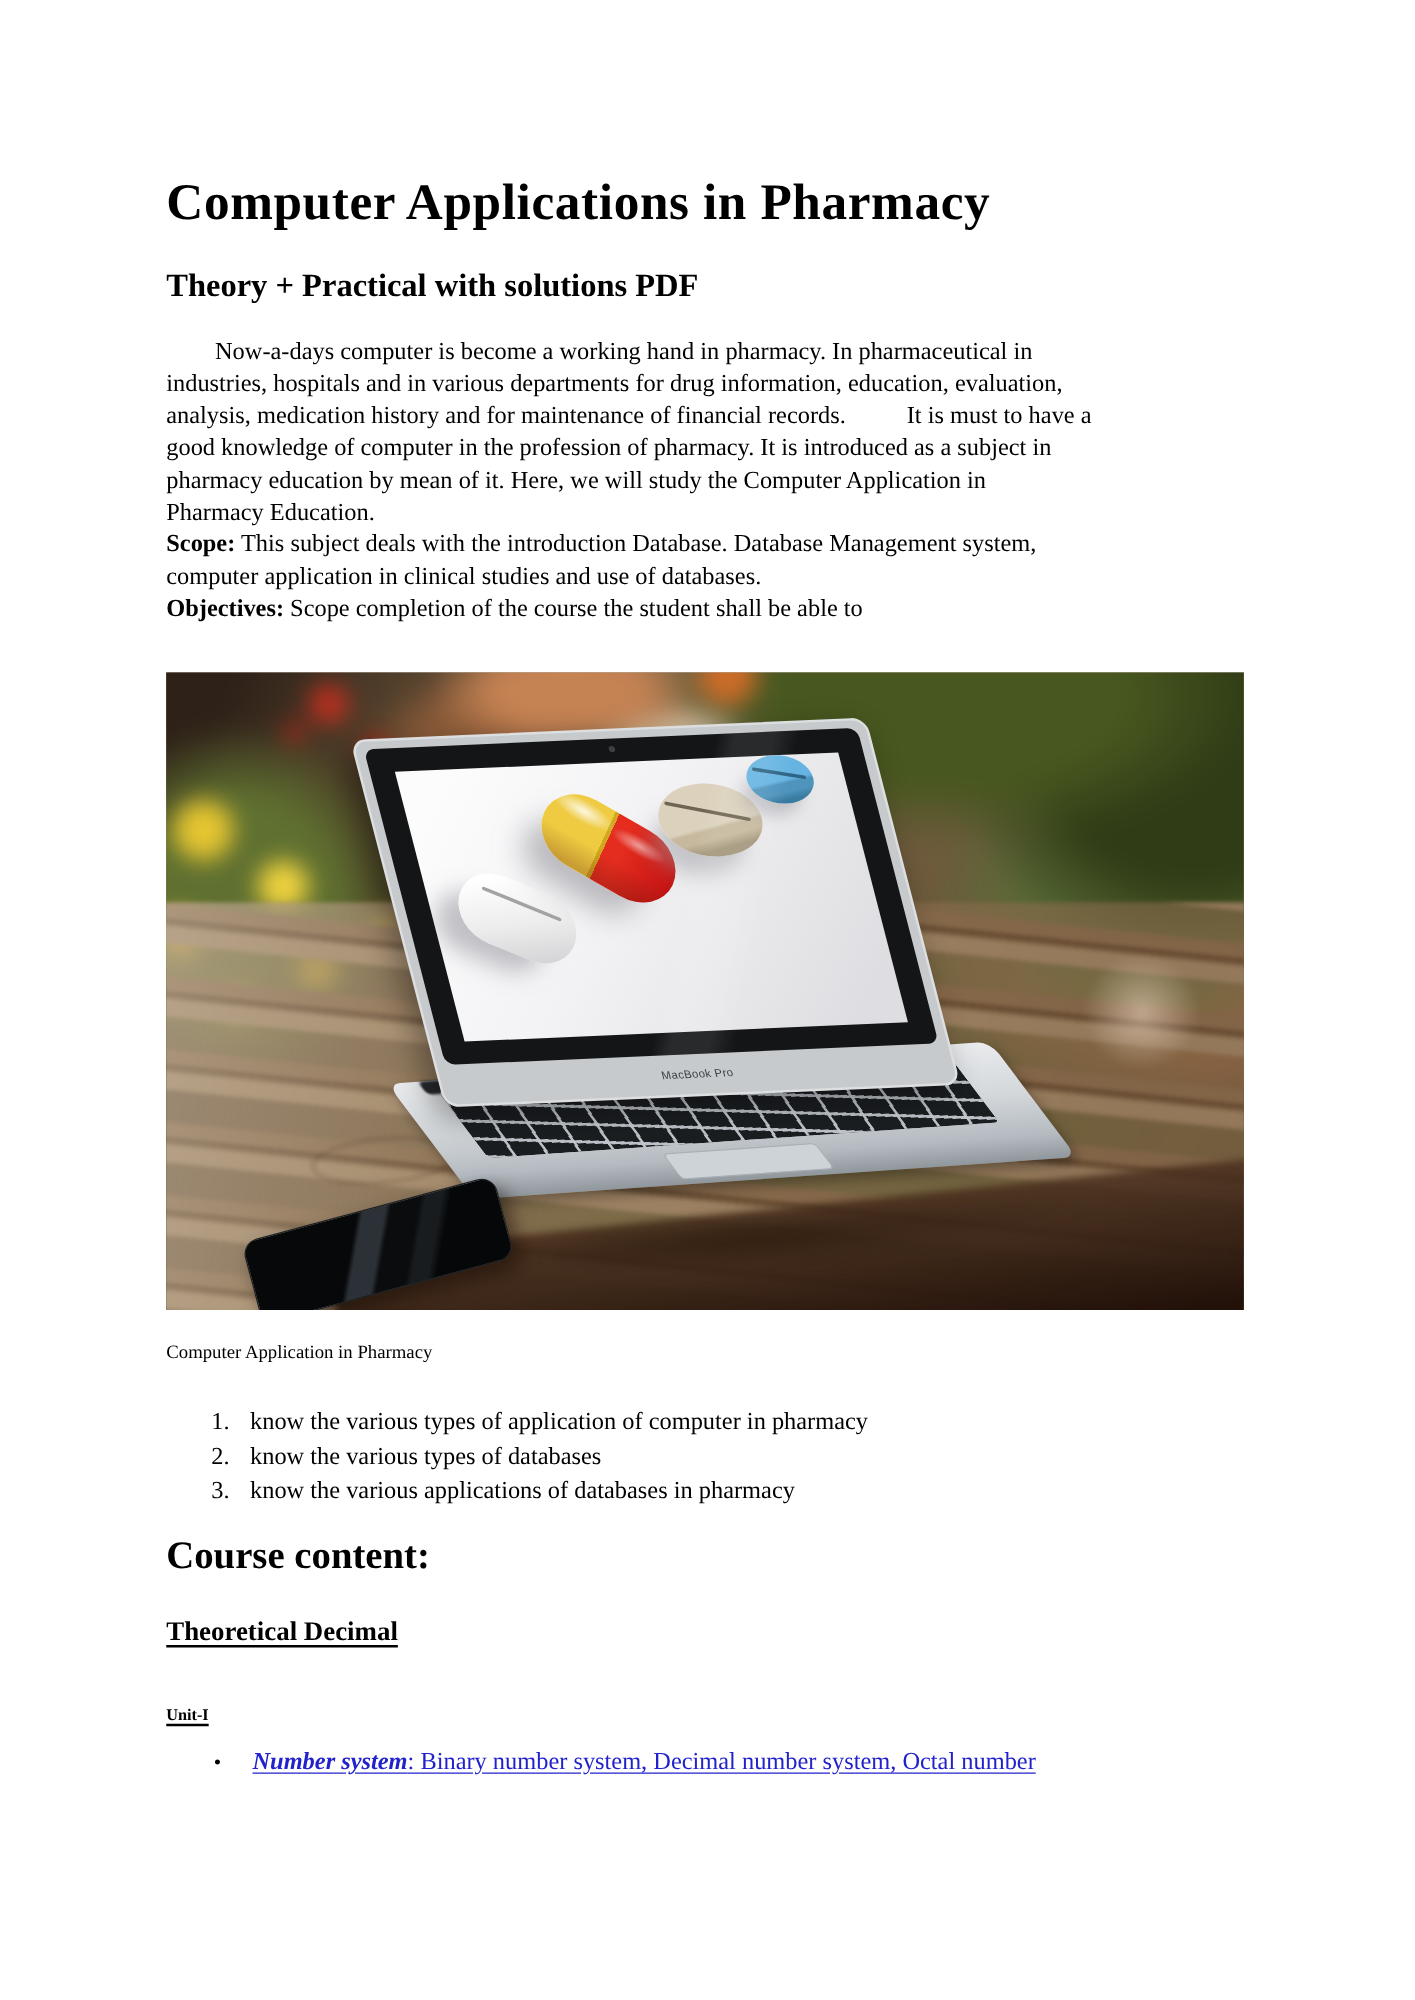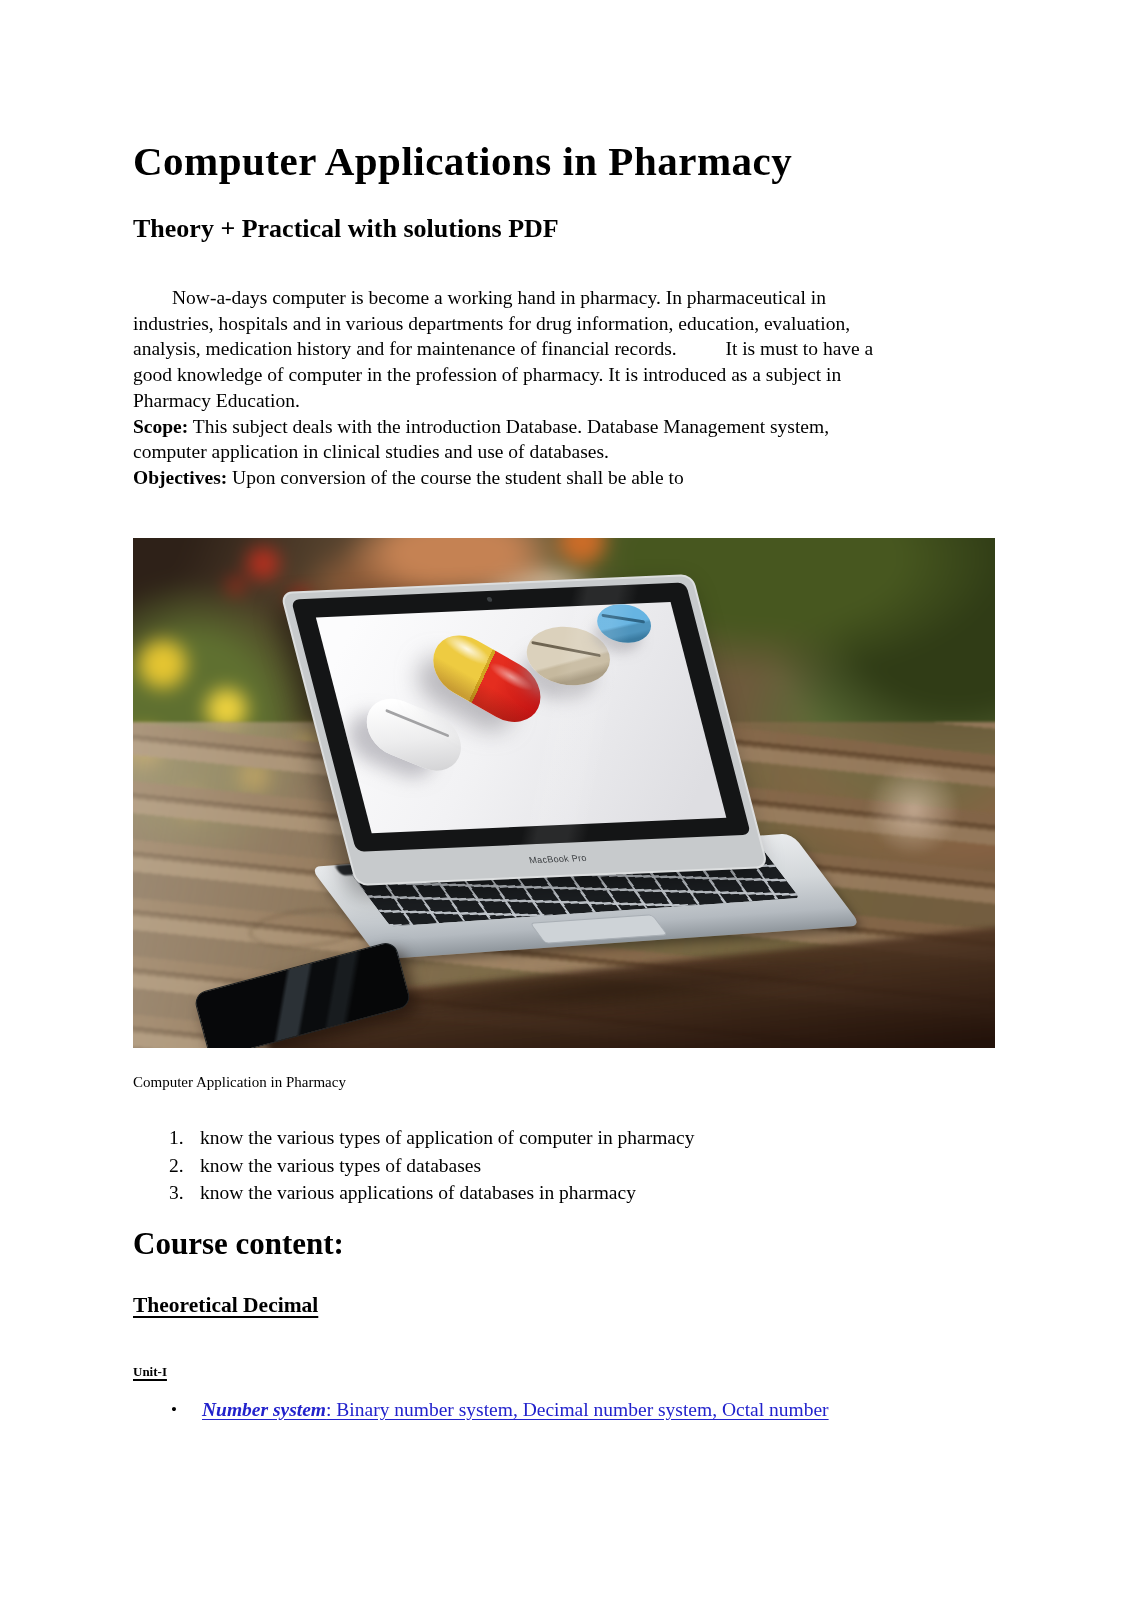--- a/index.html
+++ b/index.html
@@ -6,21 +6,21 @@
   .page{
     position:relative;width:1036px;height:1600px;background:#ffffff;
     font-family:"Liberation Serif", serif;color:#000;overflow:hidden;
   }
   .abs{position:absolute;left:133px;}
   .line{white-space:pre;}
 
   .title{top:138px;font-size:41px;font-weight:bold;line-height:46px;letter-spacing:.5px;}
   .subtitle{top:213px;font-size:26px;font-weight:bold;line-height:32px;}
 
-  .intro{top:285px;font-size:19.5px;line-height:25.7px;width:900px;}
+  .intro{top:269px;font-size:19.5px;line-height:25.7px;width:900px;}
   .lead{font-weight:bold;}
 
   
   .photo{position:absolute;left:133px;top:538px;width:862px;height:510px;overflow:hidden;background:#6b5b45;}
   .photo *{position:absolute;}
   .bg{
     inset:-25px;filter:blur(9px);
     background:
       radial-gradient(circle 26px at 17% 9%, #b5301f 0 55%, rgba(181,48,31,0) 70%),
       radial-gradient(circle 16px at 21% 15%, #a62c1c 0 55%, rgba(166,44,28,0) 70%),
@@ -177,24 +177,25 @@
 <div class="page">
 
   <div class="abs title">Computer Applications in Pharmacy</div>
   <div class="abs subtitle">Theory + Practical with solutions PDF</div>
 
   <div class="abs intro">
     <div class="line">        Now-a-days computer is become a working hand in pharmacy. In pharmaceutical in</div>
     <div class="line">industries, hospitals and in various departments for drug information, education, evaluation,</div>
     <div class="line">analysis, medication history and for maintenance of financial records.          It is must to have a</div>
     <div class="line">good knowledge of computer in the profession of pharmacy. It is introduced as a subject in</div>
+    <div class="line">pharmacy education by mean of it. Here, we will study the Computer Application in</div>
     <div class="line">Pharmacy Education.</div>
     <div class="line"><span class="lead">Scope:</span><span> This subject deals with the introduction Database. Database Management system,</span></div>
     <div class="line">computer application in clinical studies and use of databases.</div>
-    <div class="line"><span class="lead">Objectives:</span><span> Upon conversion of the course the student shall be able to</span></div>
+    <div class="line"><span class="lead">Objectives:</span><span> Scope completion of the course the student shall be able to</span></div>
   </div>
 
   <div class="photo">
     <div class="bg"></div>
     <div class="table"></div>
     <div class="table-front"></div>
     <div class="water-ring"></div>
     <div class="bokeh"></div>
     <div class="laptop-shadow"></div>
 

